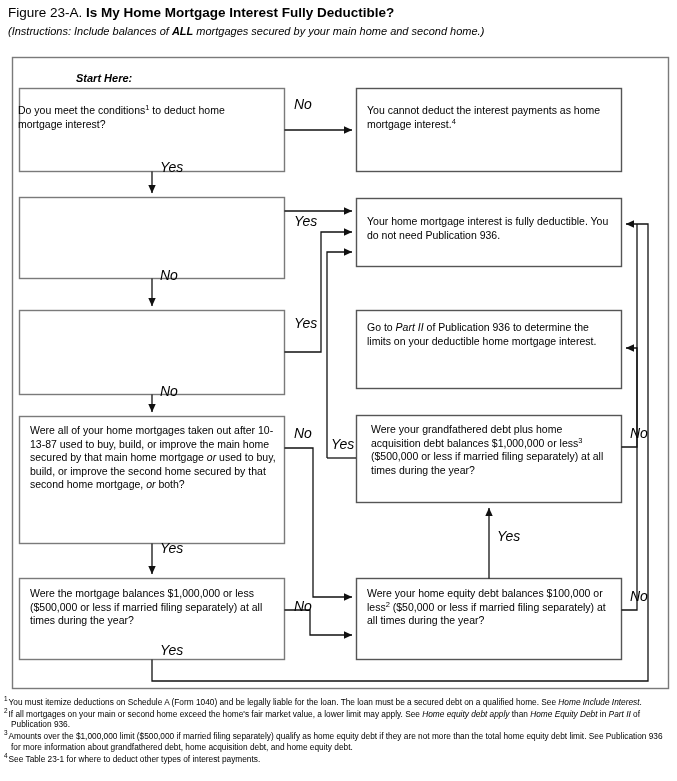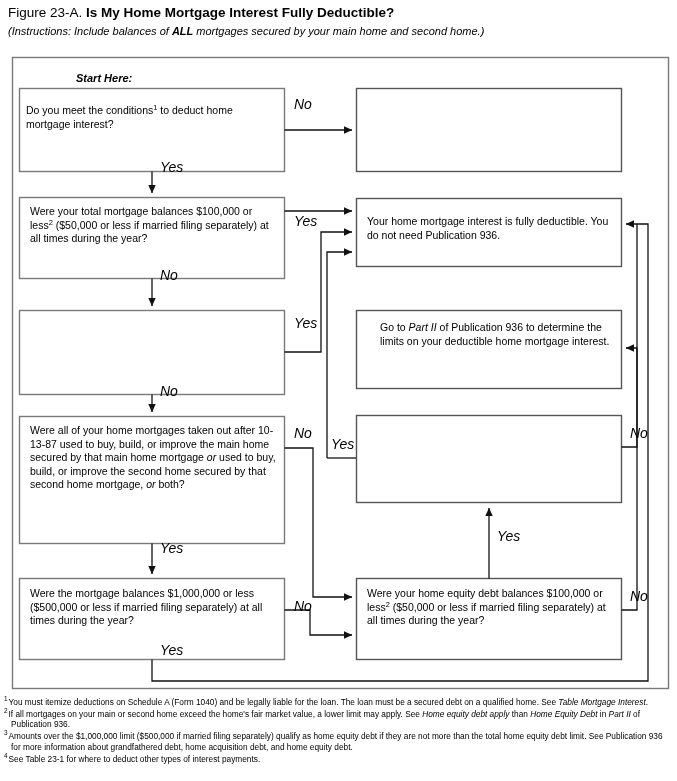--- a/index.html
+++ b/index.html
@@ -92,42 +92,45 @@
       <path d="M152,659.5 L152,681 L648,681 L648,224 L626,224" marker-end="url(#ah)"></path>
 
       <path d="M621.5,447 L637,447 L637,224"></path>
 
       <path d="M621.5,610 L637,610 L637,348 L626,348" marker-end="url(#ah)"></path>
     </g>
   </svg>
 
   <div class="starthere" style="left:76px;top:72px;">Start Here:</div>
 
-  <div class="boxtext" style="left:26px;top:104px;width:245px;">
+  <div class="boxtext" style="left:18px;top:104px;width:245px;">
     Do you meet the conditions<sup>1</sup> to deduct home mortgage interest?
   </div>
 
+  <div class="boxtext" style="left:367px;top:104px;width:245px;">
+    You cannot deduct the interest payments as home mortgage interest.<sup>4</sup>
+  </div>
 
-  <div class="boxtext" style="left:30px;top:205px;width:246px;">
-    Were your total mortgage balances $100,000 or less<sup>2</sup> ($50,000 or less if married filing separately) at all times during the year?
-  </div>
 
   <div class="boxtext" style="left:367px;top:215px;width:246px;">
     Your home mortgage interest is fully deductible. You do not need Publication 936.
   </div>
 
 
-  <div class="boxtext" style="left:367px;top:321px;width:246px;margin-left:13px;">
+  <div class="boxtext" style="left:367px;top:321px;width:246px;">
     Go to <i>Part II</i> of Publication 936 to determine the limits on your deductible home mortgage interest.
   </div>
 
   <div class="boxtext" style="left:30px;top:424px;width:250px;">
     Were all of your home mortgages taken out after 10-13-87 used to buy, build, or improve the main home secured by that main home mortgage <i>or</i> used to buy, build, or improve the second home secured by that second home mortgage, <i>or</i> both?
   </div>
 
+  <div class="boxtext" style="left:371px;top:423px;width:240px;">
+    Were your grandfathered debt plus home acquisition debt balances $1,000,000 or less<sup>3</sup> ($500,000 or less if married filing separately) at all times during the year?
+  </div>
 
   <div class="boxtext" style="left:30px;top:587px;width:248px;">
     Were the mortgage balances $1,000,000 or less ($500,000 or less if married filing separately) at all times during the year?
   </div>
 
   <div class="boxtext" style="left:367px;top:587px;width:248px;">
     Were your home equity debt balances $100,000 or less<sup>2</sup> ($50,000 or less if married filing separately) at all times during the year?
   </div>
 
   <div class="edgelabel" style="left:294px;top:96px;">No</div>
@@ -140,21 +143,21 @@
   <div class="edgelabel" style="left:331px;top:436px;">Yes</div>
   <div class="edgelabel" style="left:160px;top:540px;">Yes</div>
   <div class="edgelabel" style="left:497px;top:528px;">Yes</div>
   <div class="edgelabel" style="left:630px;top:425px;">No</div>
   <div class="edgelabel" style="left:294px;top:598px;">No</div>
   <div class="edgelabel" style="left:630px;top:588px;">No</div>
   <div class="edgelabel" style="left:160px;top:642px;">Yes</div>
 
   <div class="footnotes">
     <div class="fn">
-      <sup>1</sup><span>You must itemize deductions on Schedule A (Form 1040) and be legally liable for the loan. The loan must be a secured debt on a qualified home. See </span><i>Table Mortgage Interest</i><span>.</span>
+      <sup>1</sup><span>You must itemize deductions on Schedule A (Form 1040) and be legally liable for the loan. The loan must be a secured debt on a qualified home. See </span><i>Home Include Interest</i><span>.</span>
     </div>
     <div class="fn">
       <sup>2</sup><span>If all mortgages on your main or second home exceed the home's fair market value, a lower limit may apply. See </span><i>Home equity debt apply</i><span> than </span><i>Home Equity Debt</i><span> in </span><i>Part II</i><span> of Publication 936.</span>
     </div>
     <div class="fn">
       <sup>3</sup><span>Amounts over the $1,000,000 limit ($500,000 if married filing separately) qualify as home equity debt if they are not more than the total home equity debt limit. See Publication 936 for more information about grandfathered debt, home acquisition debt, and home equity debt.</span>
     </div>
     <div class="fn">
       <sup>4</sup><span>See Table 23-1 for where to deduct other types of interest payments.</span>
     </div>

